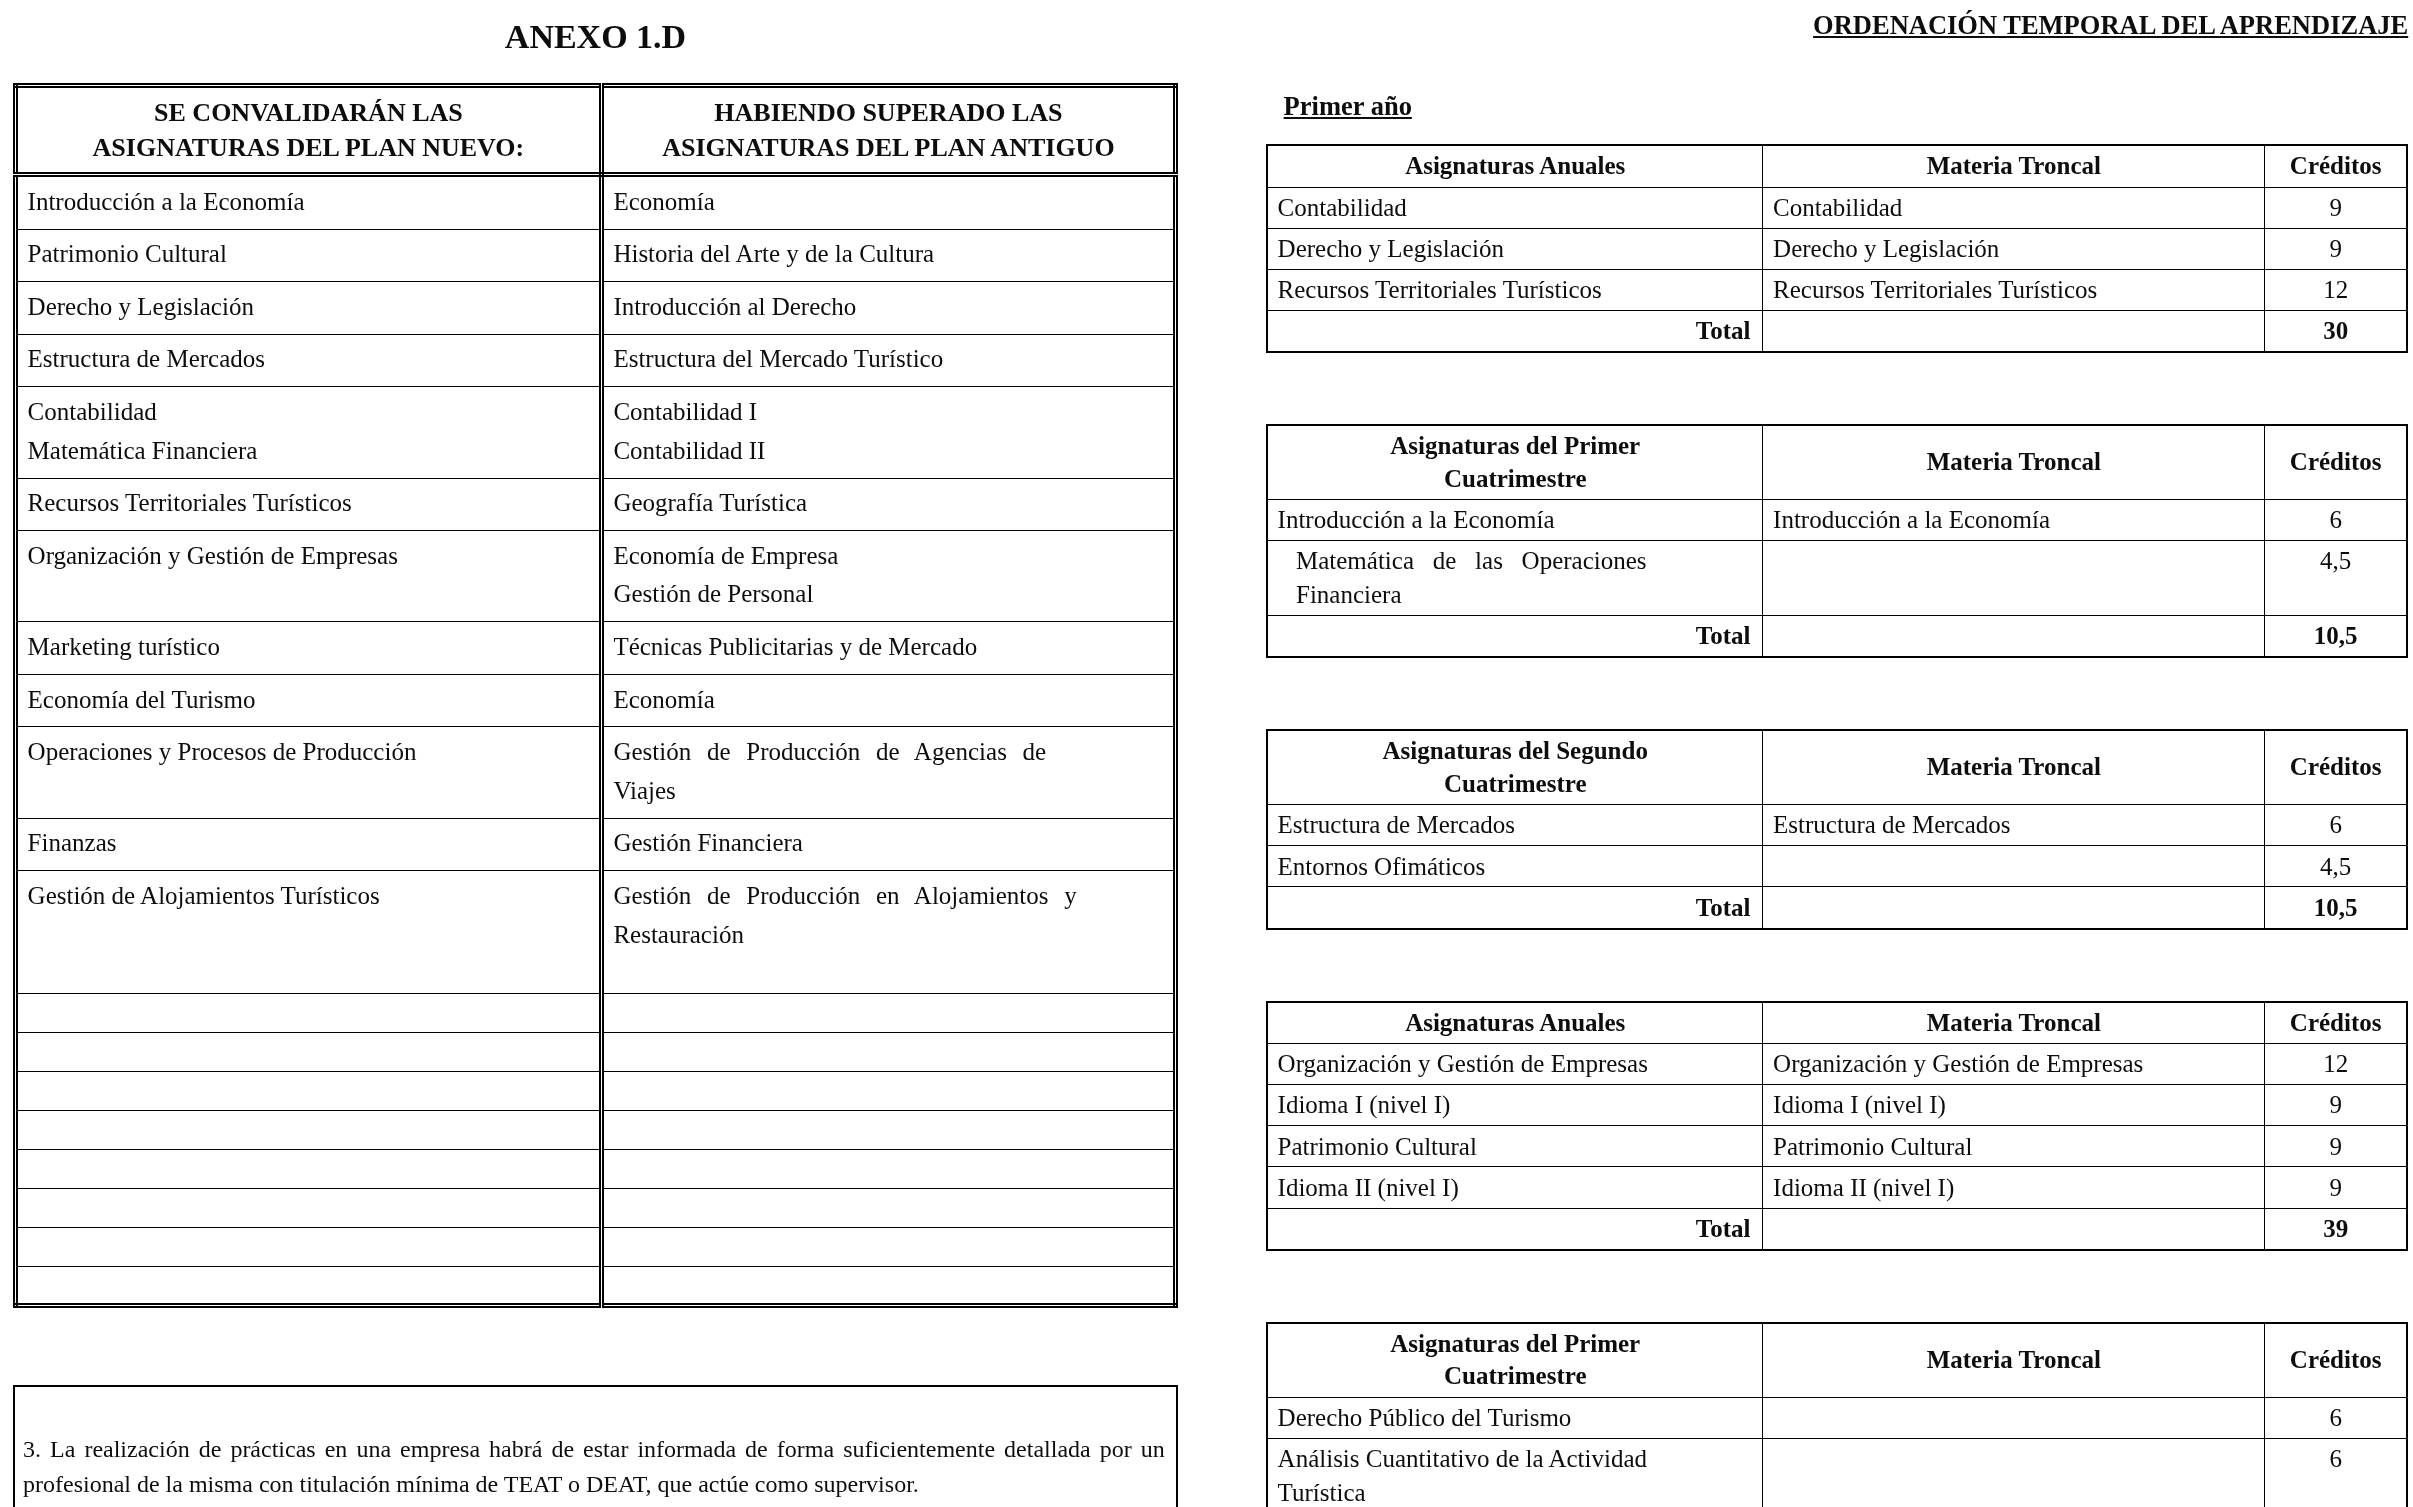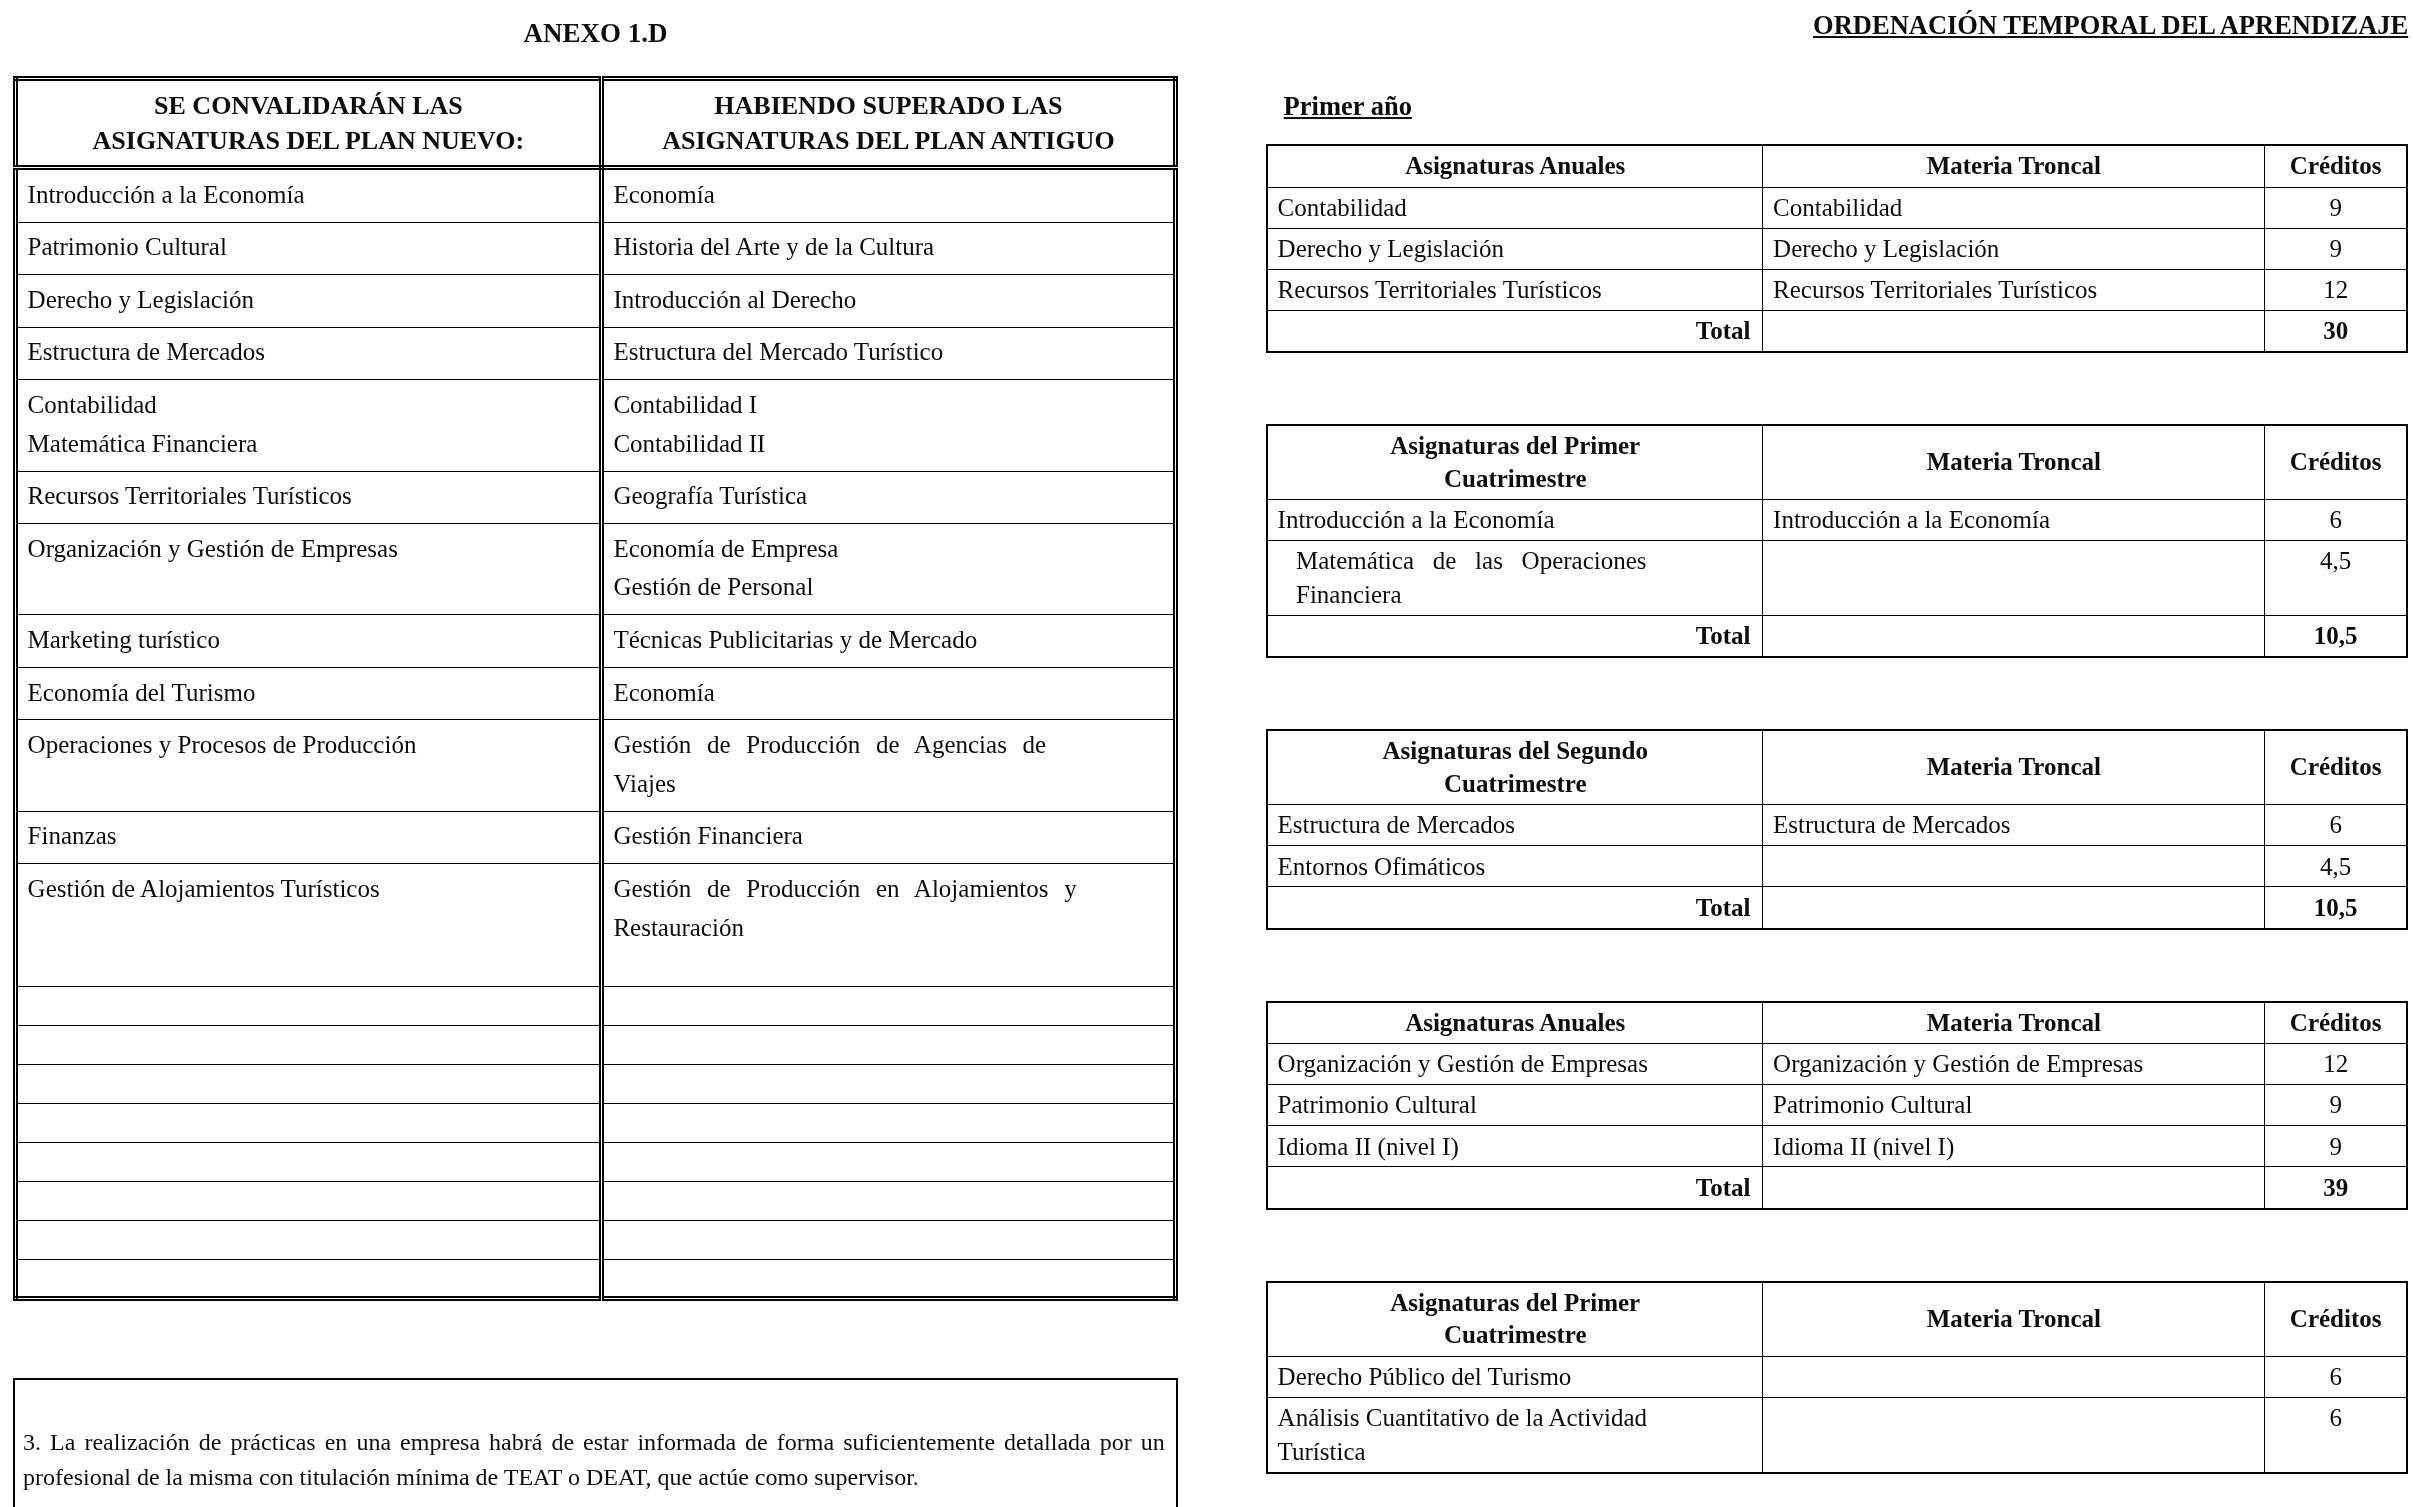--- a/index.html
+++ b/index.html
@@ -9,21 +9,21 @@
     font-family: "Liberation Serif", serif;
     color: #0d0d0d;
     overflow: hidden;
     position: relative;
   }
   .page { display: flex; padding: 9.6px 0 0 13px; }
 
   
   .col-left { flex: 0 0 1165px; width: 1165px; }
   .anexo-title {
-    text-align: center; font-weight: bold; font-size: 27px;
+    text-align: center; font-weight: bold; font-size: 34px;
     padding-top: 8px; margin-bottom: 27px;
   }
   table.equiv-table {
     width: 100%; border-collapse: collapse;
     border: 5.6px double #000;
     table-layout: fixed;
   }
   table.equiv-table col.c1 { width: 50.5%; }
   table.equiv-table col.c2 { width: 49.5%; }
   table.equiv-table th {
@@ -338,20 +338,25 @@
           <th>Créditos</th>
         </tr>
       </thead>
       <tbody>
         <tr>
           <td>Organización y Gestión de Empresas</td>
           <td>Organización y Gestión de Empresas</td>
           <td class="creditos">12</td>
         </tr>
         <tr>
+          <td>Idioma I (nivel I)</td>
+          <td>Idioma I (nivel I)</td>
+          <td class="creditos">9</td>
+        </tr>
+        <tr>
           <td>Patrimonio Cultural</td>
           <td>Patrimonio Cultural</td>
           <td class="creditos">9</td>
         </tr>
         <tr>
           <td>Idioma II (nivel I)</td>
           <td>Idioma II (nivel I)</td>
           <td class="creditos">9</td>
         </tr>
         <tr class="total-row">

